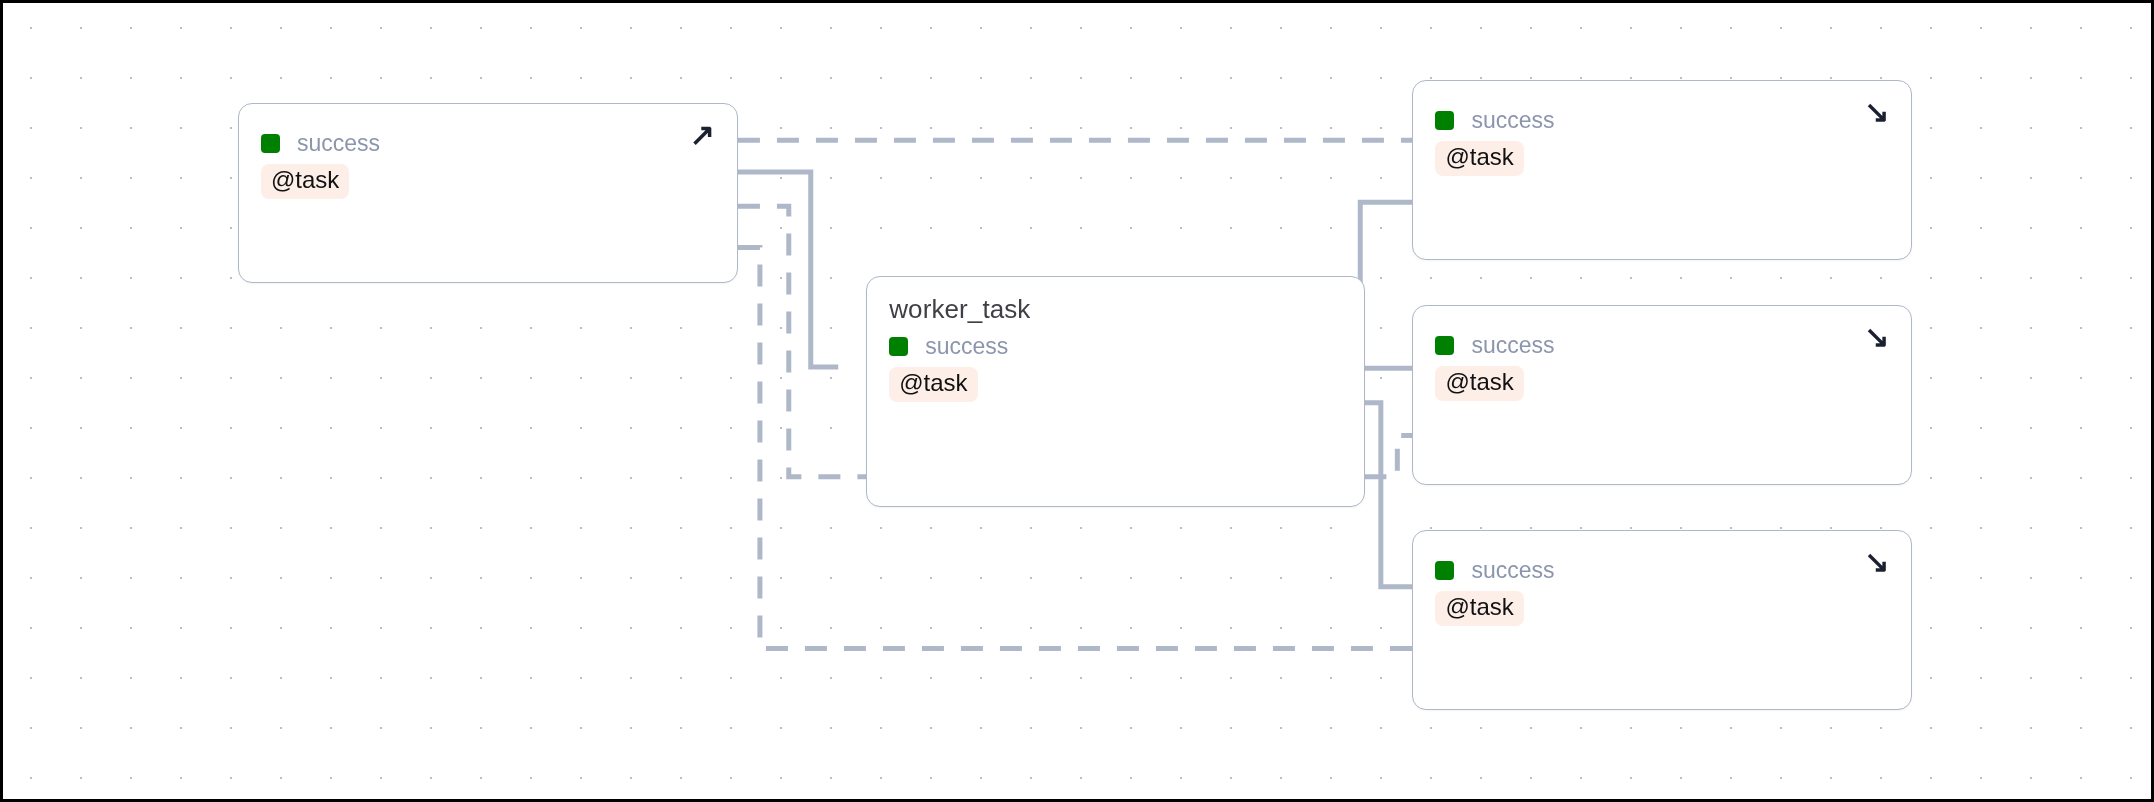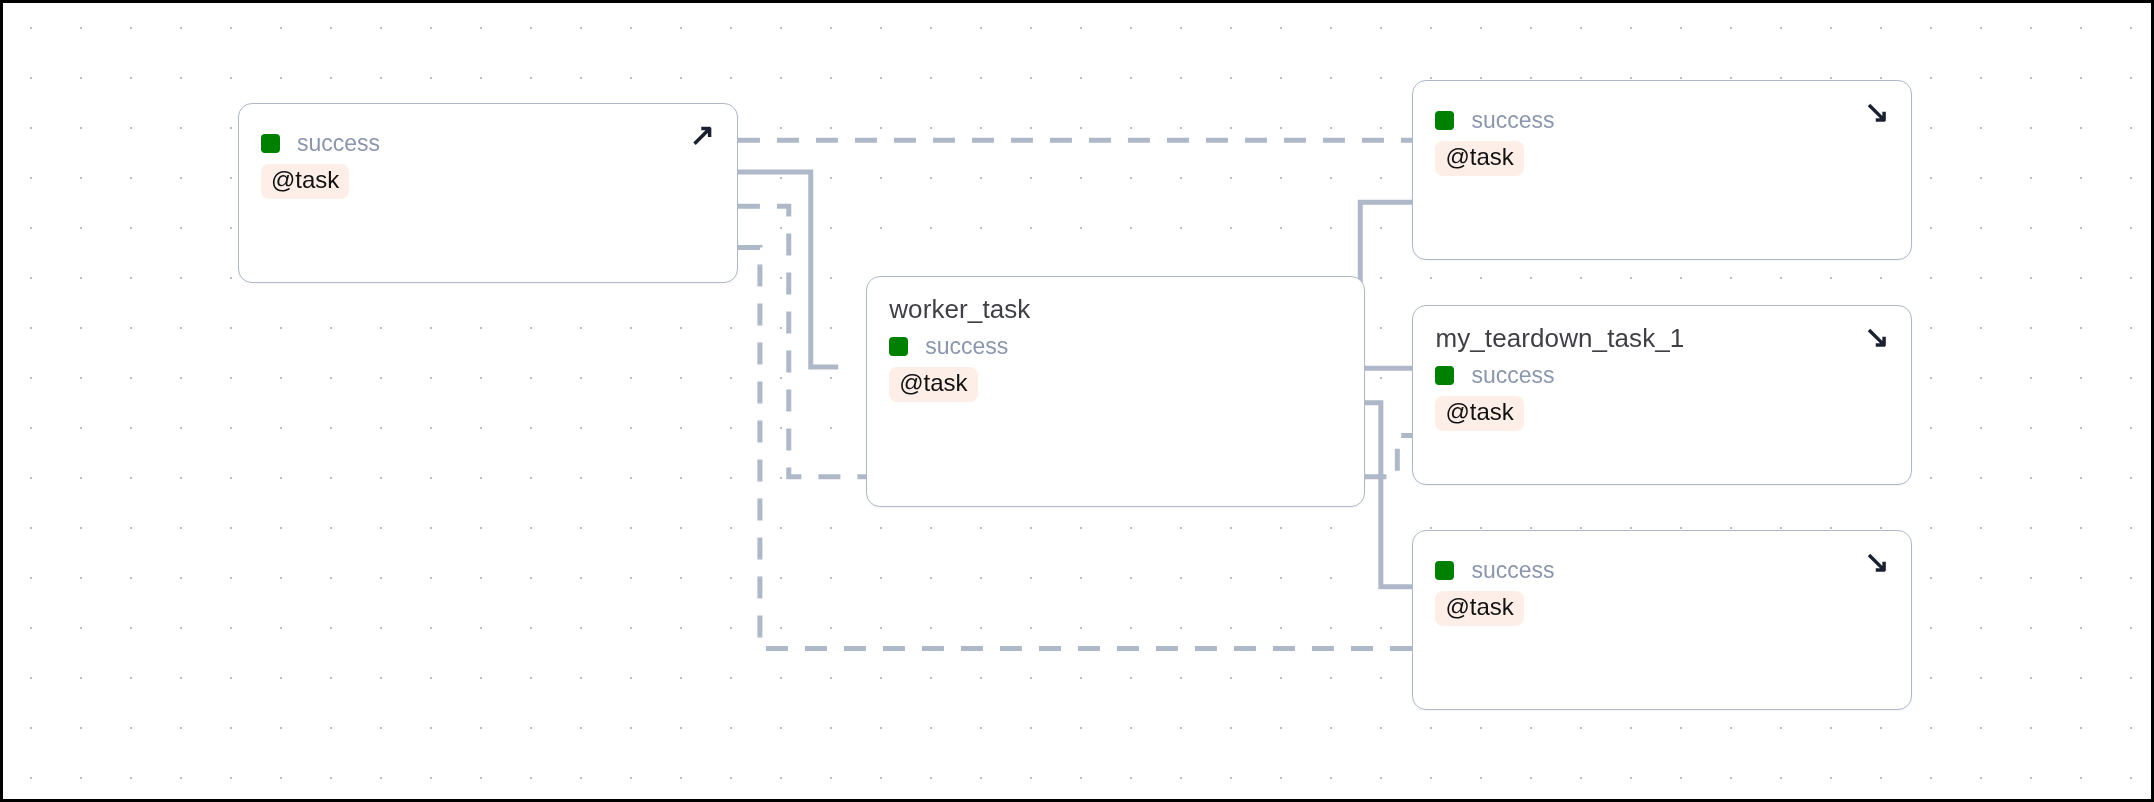--- a/index.html
+++ b/index.html
@@ -125,21 +125,20 @@
           <div class="status-row">
             <span class="status-dot" style="background: rgb(0, 128, 0);"></span>
             <span class="status-text">success</span>
           </div>
           <div><span class="badge">@task</span></div>
         </div>
       </div>
       <div class="node" style="left: 1409.44px; top: 302.123px; width: 500.036px; height: 179.901px;">
         <div class="node-arrow">↘</div>
         <div class="node-body">
-          <div class="node-title">my_teardown_task_1</div>
           <div class="status-row">
             <span class="status-dot" style="background: rgb(0, 128, 0);"></span>
             <span class="status-text">success</span>
           </div>
           <div><span class="badge">@task</span></div>
         </div>
       </div>
       <div class="node" style="left: 1409.44px; top: 527.342px; width: 500.036px; height: 179.901px;">
         <div class="node-arrow">↘</div>
         <div class="node-body">

